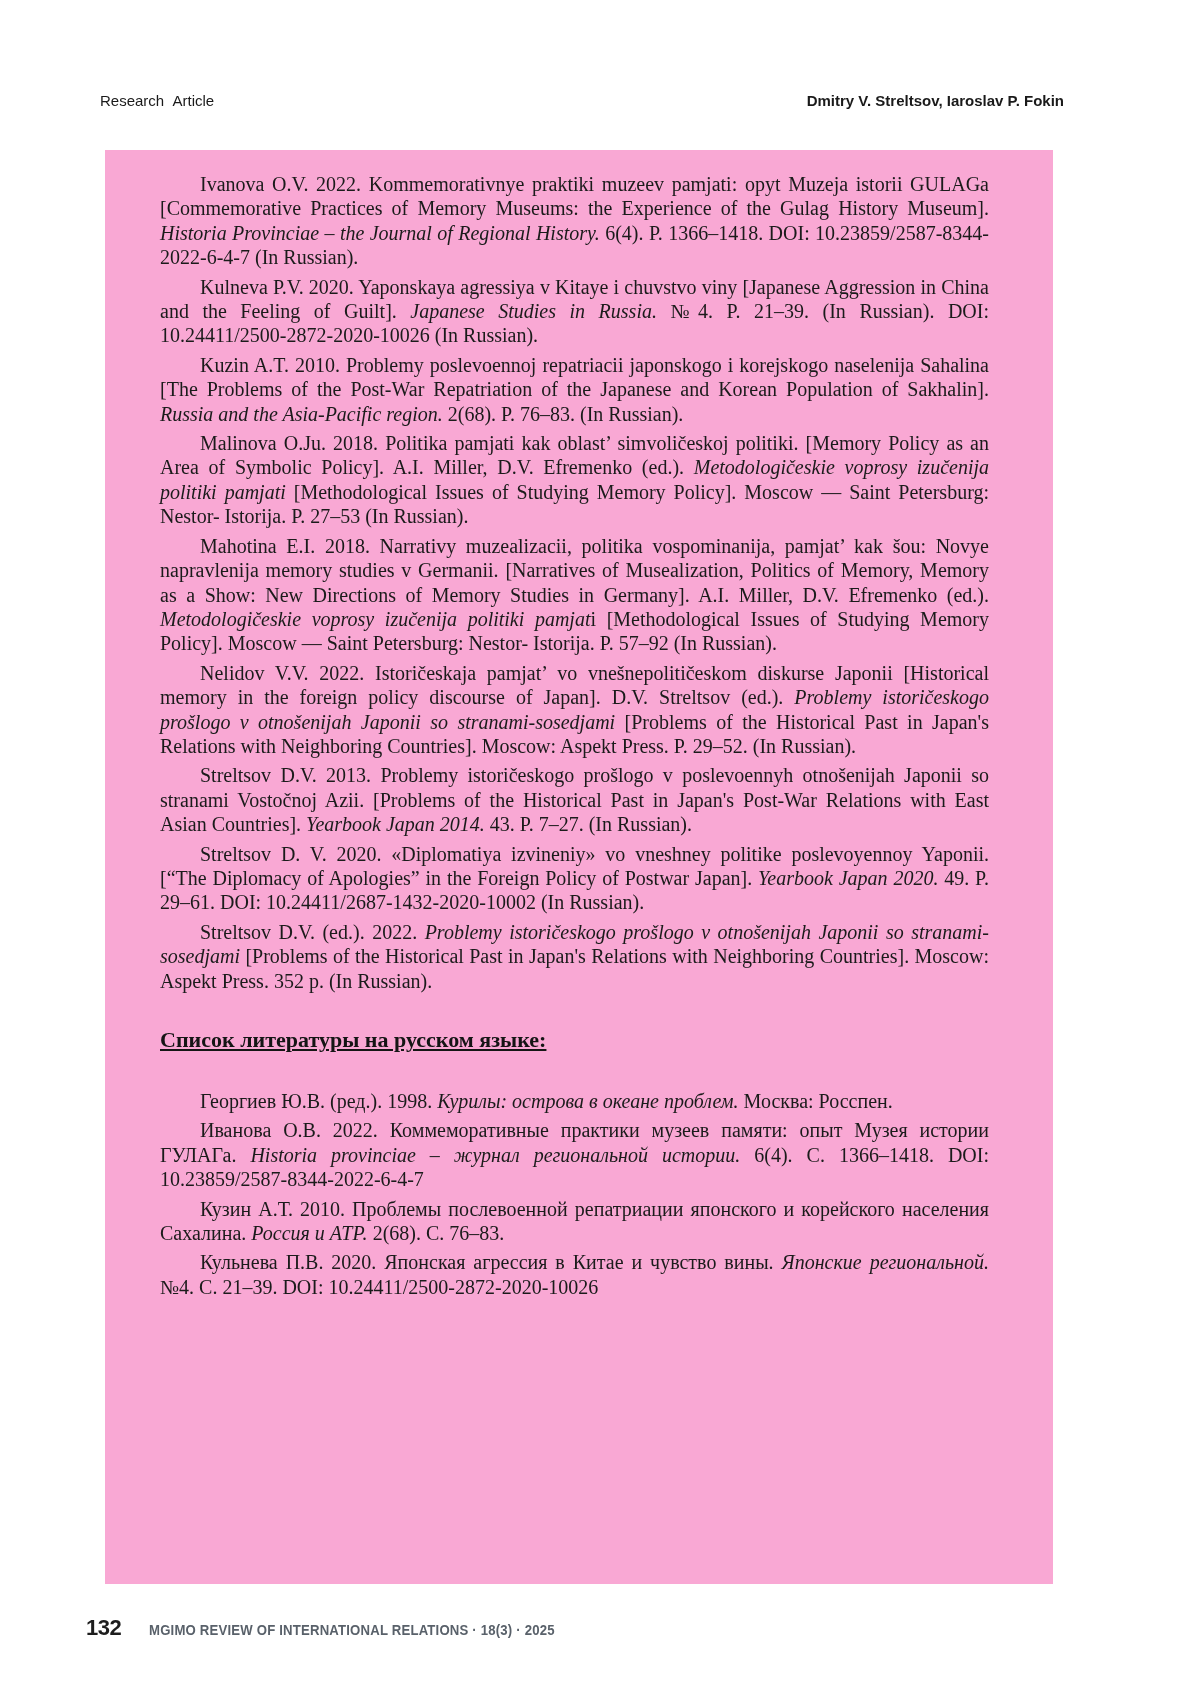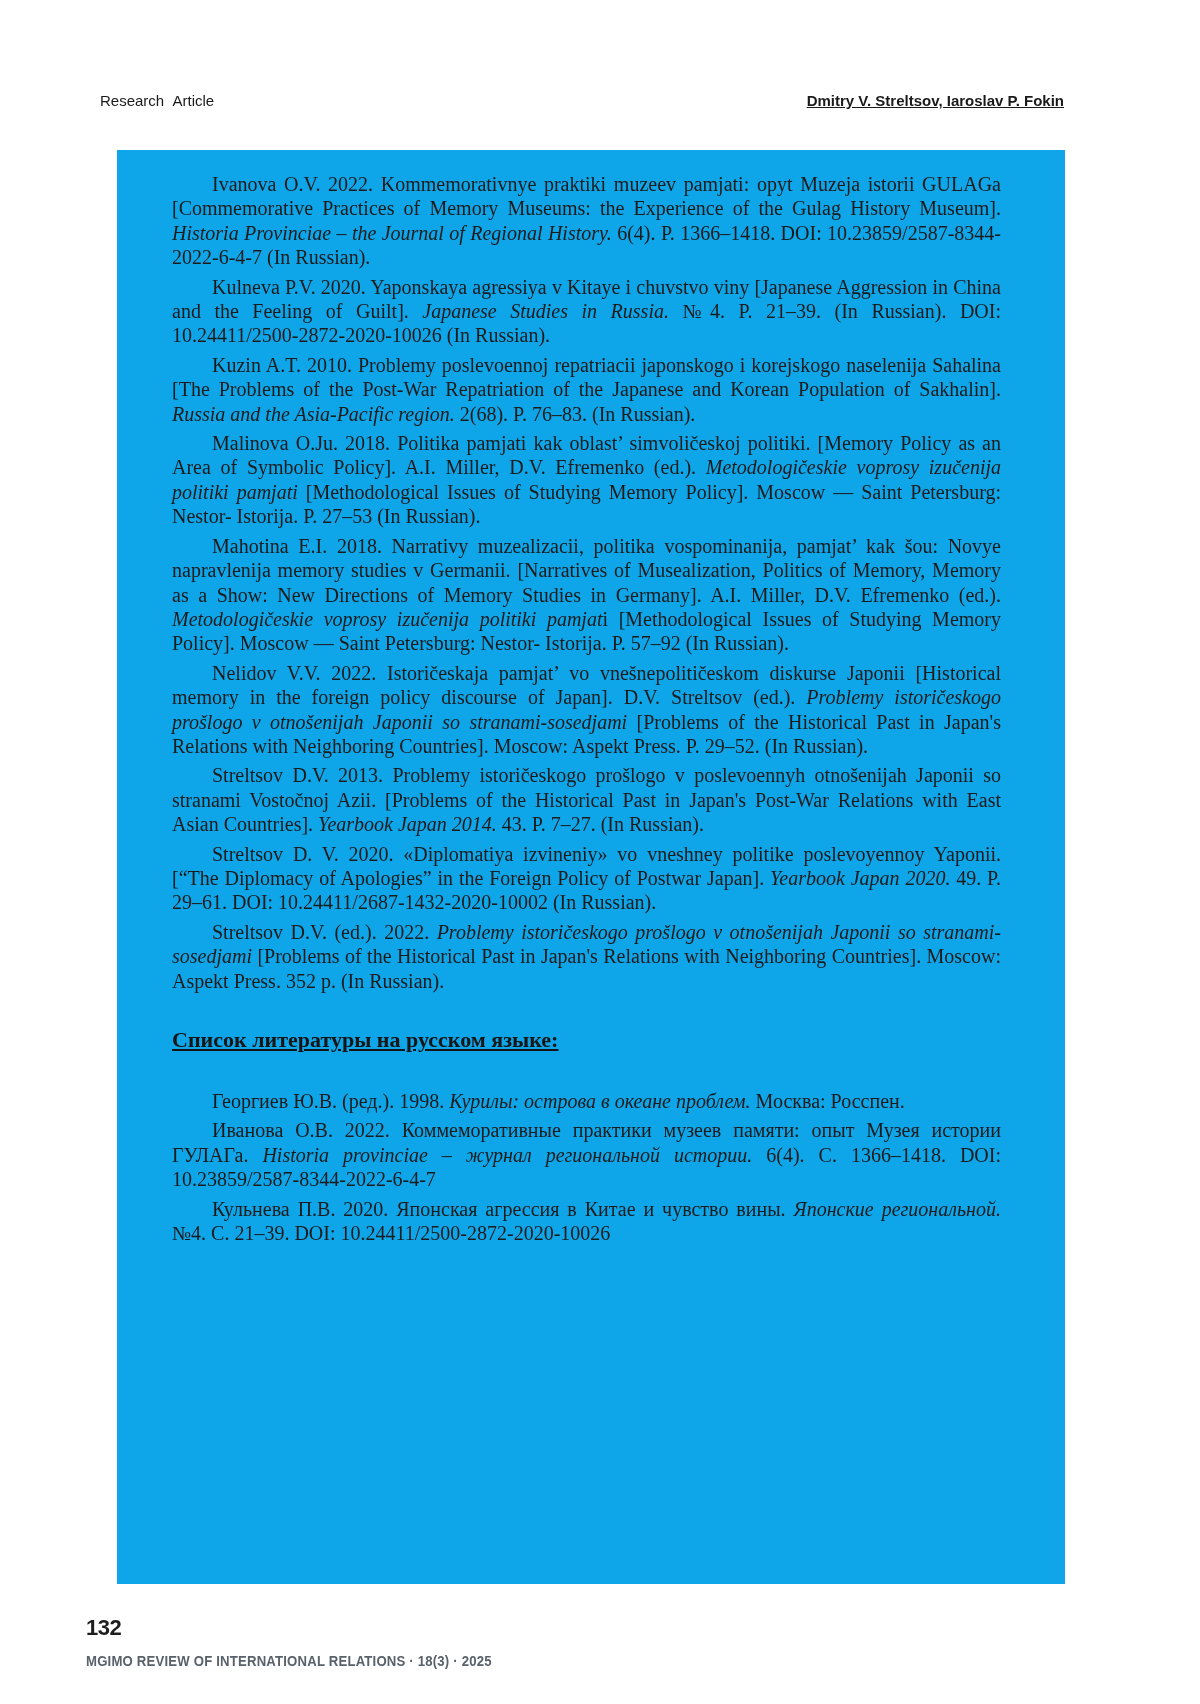--- a/index.html
+++ b/index.html
@@ -25,28 +25,28 @@
     right: 136px;
     top: 92px;
     display: flex;
     justify-content: space-between;
     align-items: center;
     font-family: "Liberation Sans", sans-serif;
     font-size: 15px;
     color: #1a1a1a;
   }
   .header-left { word-spacing: 5px; }
-  .header-right { font-weight: bold; text-decoration: underline; }
+  .header-right { font-weight: bold; }
   .content-box {
     position: absolute;
-    left: 117px;
+    left: 105px;
     top: 150px;
     width: 948px;
     height: 1434px;
-    background: #0ea5e9;
+    background: #f9a8d4;
     box-sizing: border-box;
     padding: 22px 64px 0 55px;
     overflow: hidden;
   }
   .ref {
     margin: 0 0 5px 0;
     font-size: 20px;
     line-height: 24.4px;
     text-align: justify;
     text-indent: 40px;
@@ -59,23 +59,22 @@
     font-family: "Liberation Serif", serif;
     color: #151515;
     text-decoration: underline;
   }
   .page-footer {
     position: absolute;
     left: 86px;
     top: 1615px;
     display: flex;
     align-items: baseline;
-    gap: 12px;
+    gap: 28px;
     font-family: "Liberation Sans", sans-serif;
-    flex-direction: column;
   }
   .page-number {
     font-size: 22px;
     font-weight: bold;
     color: #1d1d1d;
     letter-spacing: -0.5px;
   }
   .journal-line {
     font-size: 14px;
     font-weight: bold;
@@ -103,20 +102,21 @@
     <p class="ref"><span>Mahotina E.I. 2018. Narrativy muzealizacii, politika vospominanija, pamjat’ kak šou: Novye napravlenija memory studies v Germanii. [Narratives of Musealization, Politics of Memory, Memory as a Show: New Directions of Memory Studies in Germany]. A.I. Miller, D.V. Efremenko (ed.). </span><i>Metodologičeskie voprosy izučenija politiki pamjat</i><span>i [Methodological Issues of Studying Memory Policy]. Moscow — Saint Petersburg: Nestor- Istorija. P. 57–92 (In Russian).</span></p>
     <p class="ref"><span>Nelidov V.V. 2022. Istoričeskaja pamjat’ vo vnešnepolitičeskom diskurse Japonii [Historical memory in the foreign policy discourse of Japan]. D.V. Streltsov (ed.). </span><i>Problemy istoričeskogo prošlogo v otnošenijah Japonii so stranami-sosedjami</i><span> [Problems of the Historical Past in Japan's Relations with Neighboring Countries]. Moscow: Aspekt Press. P. 29–52. (In Russian).</span></p>
     <p class="ref"><span>Streltsov D.V. 2013. Problemy istoričeskogo prošlogo v poslevoennyh otnošenijah Japonii so stranami Vostočnoj Azii. [Problems of the Historical Past in Japan's Post-War Relations with East Asian Countries]. </span><i>Yearbook Japan 2014.</i><span> 43. P. 7–27. (In Russian).</span></p>
     <p class="ref"><span>Streltsov D. V. 2020. «Diplomatiya izvineniy» vo vneshney politike poslevoyennoy Yaponii. [“The Diplomacy of Apologies” in the Foreign Policy of Postwar Japan]. </span><i>Yearbook Japan 2020.</i><span> 49. P. 29–61. DOI: 10.24411/2687-1432-2020-10002 (In Russian).</span></p>
     <p class="ref"><span>Streltsov D.V. (ed.). 2022. </span><i>Problemy istoričeskogo prošlogo v otnošenijah Japonii so stranami-sosedjami</i><span> [Problems of the Historical Past in Japan's Relations with Neighboring Countries]. Moscow: Aspekt Press. 352 p. (In Russian).</span></p>
 
     <h2 class="ru-heading">Список литературы на русском языке:</h2>
 
     <p class="ref"><span>Георгиев Ю.В. (ред.). 1998. </span><i>Курилы: острова в океане проблем.</i><span> Москва: Росспен.</span></p>
     <p class="ref"><span>Иванова О.В. 2022. Коммеморативные практики музеев памяти: опыт Музея истории ГУЛАГа. </span><i>Historia provinciae – журнал региональной истории.</i><span> 6(4). С. 1366–1418. DOI: 10.23859/2587-8344-2022-6-4-7</span></p>
+    <p class="ref"><span>Кузин А.Т. 2010. Проблемы послевоенной репатриации японского и корейского населения Сахалина. </span><i>Россия и АТР.</i><span> 2(68). С. 76–83.</span></p>
     <p class="ref"><span>Кульнева П.В. 2020. Японская агрессия в Китае и чувство вины. </span><i>Японские региональной.</i><span> №4. С. 21–39. DOI: 10.24411/2500-2872-2020-10026</span></p>
   </div>
 
   <div class="page-footer">
     <span class="page-number">132</span>
     <span class="journal-line">MGIMO REVIEW OF INTERNATIONAL RELATIONS  ·  18(3) · 2025</span>
   </div>
 
 </div>
 

